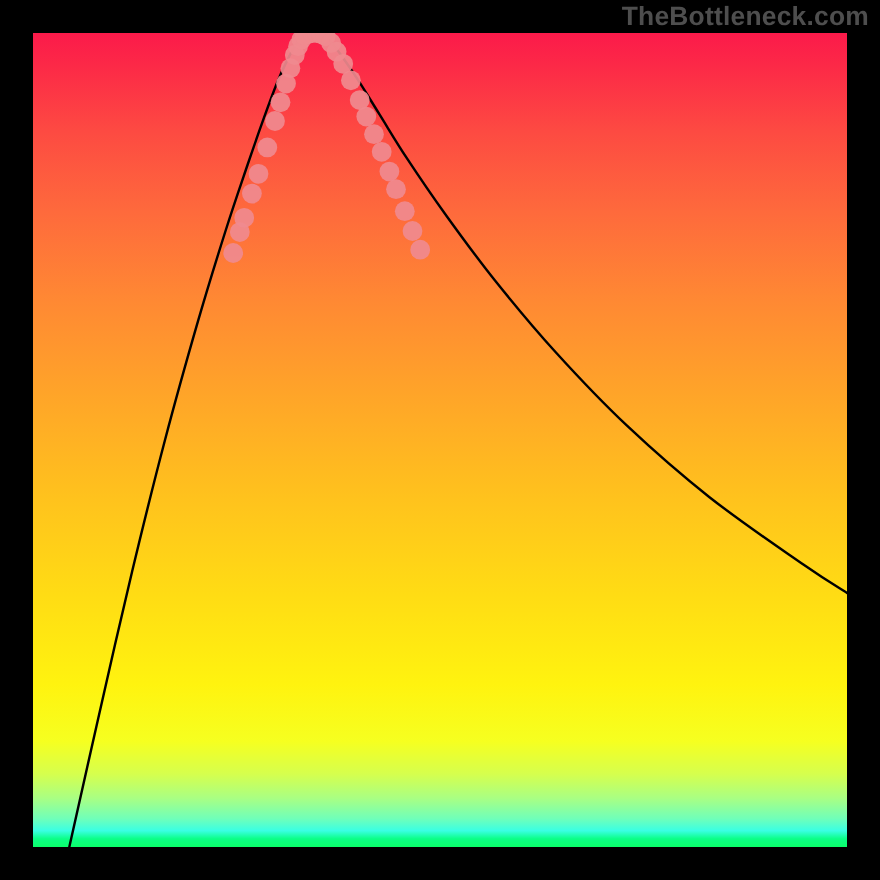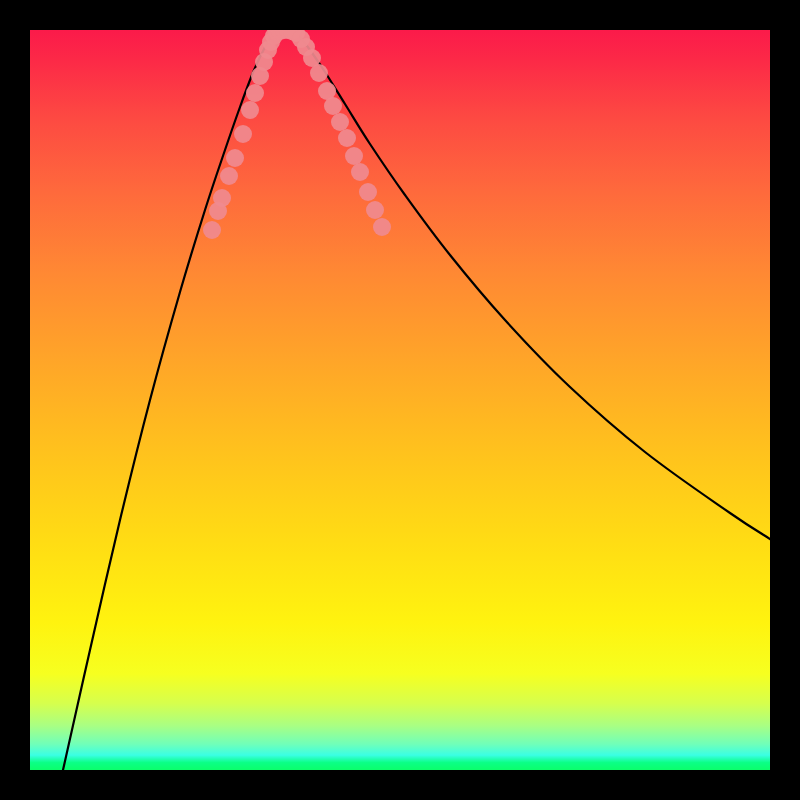--- a/index.html
+++ b/index.html
@@ -66,20 +66,21 @@
     top: 0;
     width: 740px;
     height: 740px;
     z-index: 10;
   }
 </style>
 </head>
 <body>
 
 <div class="frame">
+  <div class="watermark">TheBottleneck.com</div>
   <div class="plot-area">
     <div class="gradient-bg"></div>
     <svg class="curves" viewBox="0 0 740 740" preserveAspectRatio="none">
       <g>
         <path id="path-left" fill="none" stroke="#000" stroke-width="2.2" stroke-linecap="round" d="M33 740 C 37.86 718.4, 49.74 665, 60 620 C 70.26 575, 79.2 535, 90 490 C 100.8 445, 109.2 411.04, 120 370 C 130.8 328.96, 140.1 296.2, 150 262 C 159.9 227.8, 166.9 205.56, 175 180 C 183.1 154.44, 188.7 138.54, 195 120 C 201.3 101.46000000000001, 205.14 90.5, 210 77 C 214.86 63.5, 218.22 54.36, 222 45 C 225.78 35.64, 228.12 30.939999999999998, 231 25 C 233.88 19.060000000000002, 235.84 15.6, 238 12 C 240.16 8.4, 241.2 6.98, 243 5 C 244.8 3.02, 247.1 1.72, 248 1"></path>
       </g>
       <g>
         <path id="path-right" fill="none" stroke="#000" stroke-width="2.2" stroke-linecap="round" d="M263 1 C 264.26 2.08, 266.94 3.58, 270 7 C 273.06 10.42, 275.5 13.7, 280 20 C 284.5 26.3, 288.7 32.28, 295 42 C 301.3 51.72, 306.9 61.04, 315 74 C 323.1 86.96, 329.2 97.62, 340 114 C 350.8 130.38, 360.6 145.02, 375 165 C 389.4 184.98, 402 202.5, 420 225 C 438 247.5, 453.4 266.24, 475 290 C 496.6 313.76, 514.8 333.24, 540 357 C 565.2 380.76, 586.2 399.32, 615 422 C 643.8 444.68, 677.5 467.34, 700 483 C 722.5 498.66, 732.8 504.32, 740 509"></path>
       </g>
       <g>

